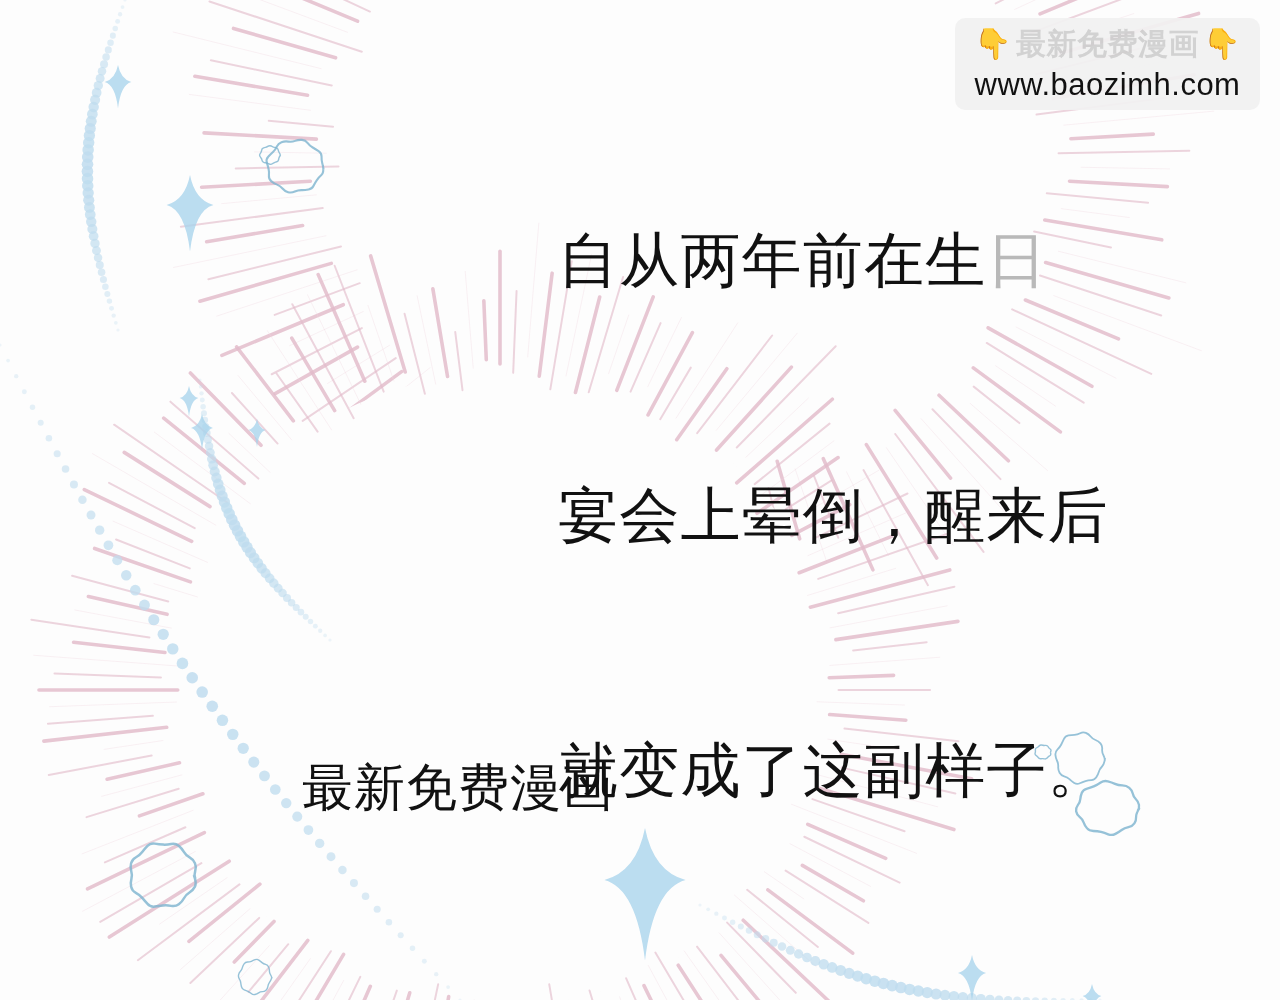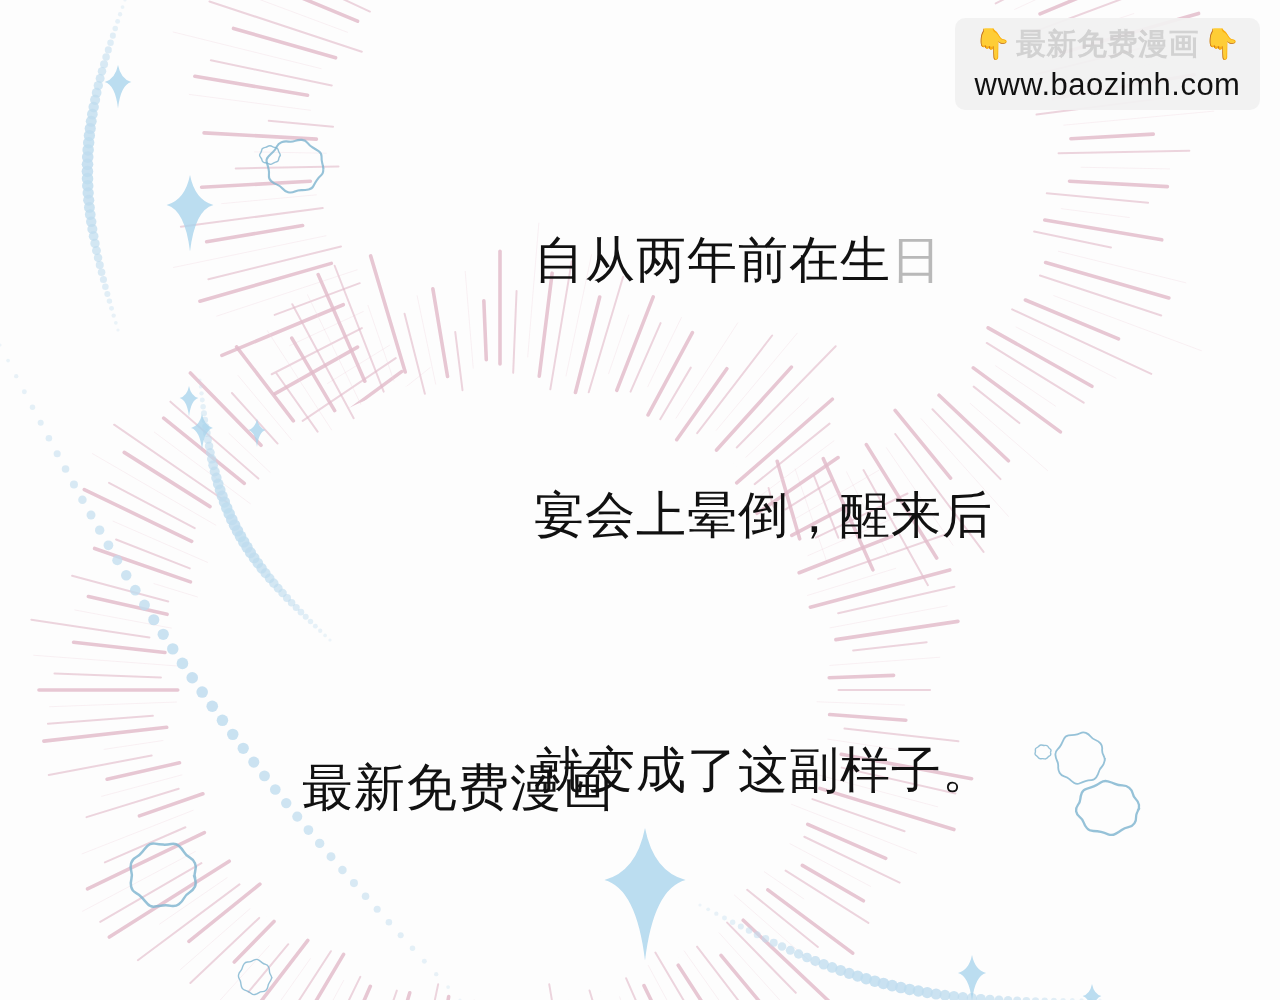--- a/index.html
+++ b/index.html
@@ -33,23 +33,23 @@
   .speech-text {
     position: absolute;
     z-index: 6;
     color: #111111;
     font-family: "Liberation Sans", "DejaVu Sans", sans-serif;
     font-weight: 400;
     white-space: pre;
     letter-spacing: 0.02em;
   }
   #speech-top {
-    left: 534px;
+    left: 558px;
     top: 48px;
-    font-size: 50px;
+    font-size: 60px;
     line-height: 85px;
   }
   #speech-bottom {
     left: 302px;
     top: 553px;
     font-size: 51px;
     line-height: 94px;
   }
   .speech-line { display: block; }
 

